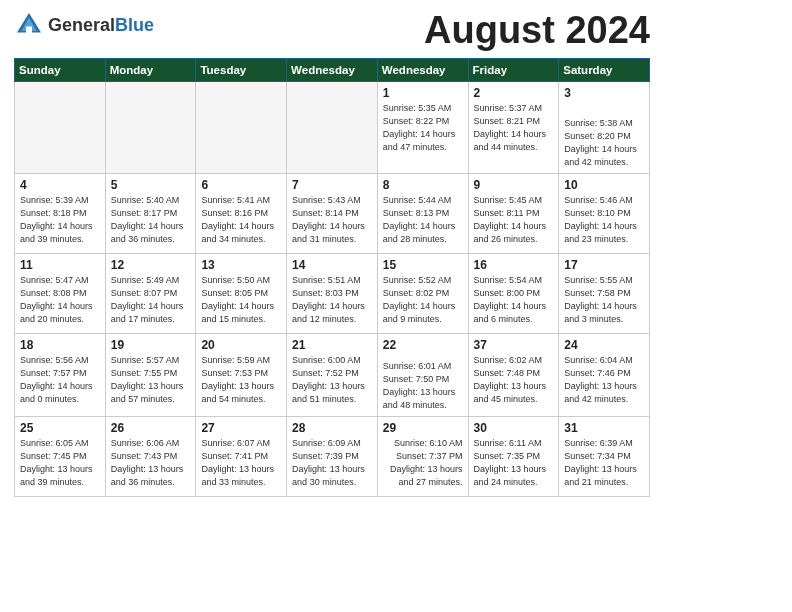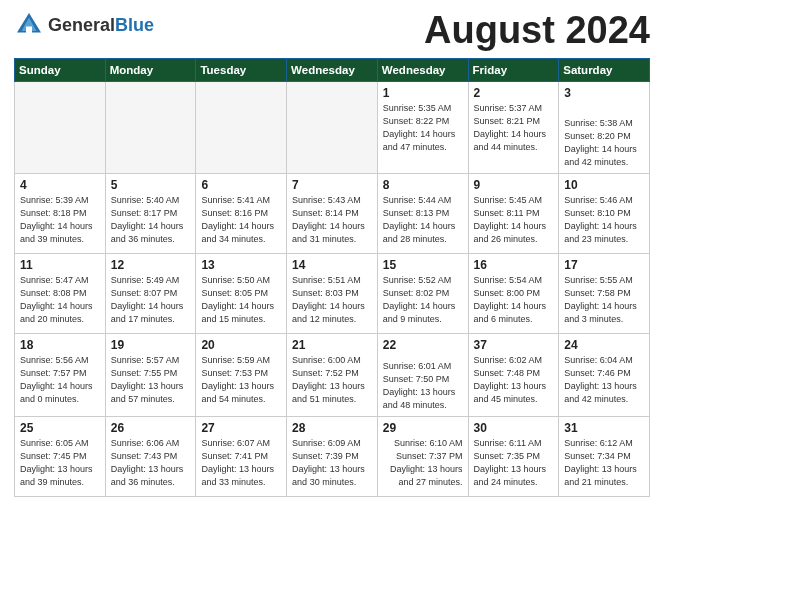--- a/index.html
+++ b/index.html
@@ -332,21 +332,21 @@
           </td>
           <td>
             <span class="day-number">30</span>
             <div class="day-info" style="white-space: pre-line;">Sunrise: 6:11 AM
 Sunset: 7:35 PM
 Daylight: 13 hours
 and 24 minutes.</div>
           </td>
           <td>
             <span class="day-number">31</span>
-            <div class="day-info" style="white-space: pre-line;">Sunrise: 6:12 AM
+            <div class="day-info" style="white-space: pre-line;">Sunrise: 6:39 AM
 Sunset: 7:34 PM
 Daylight: 13 hours
 and 21 minutes.</div>
           </td>
         </tr>
       </tbody>
   </table>
 </div>
 
 </body></html>

